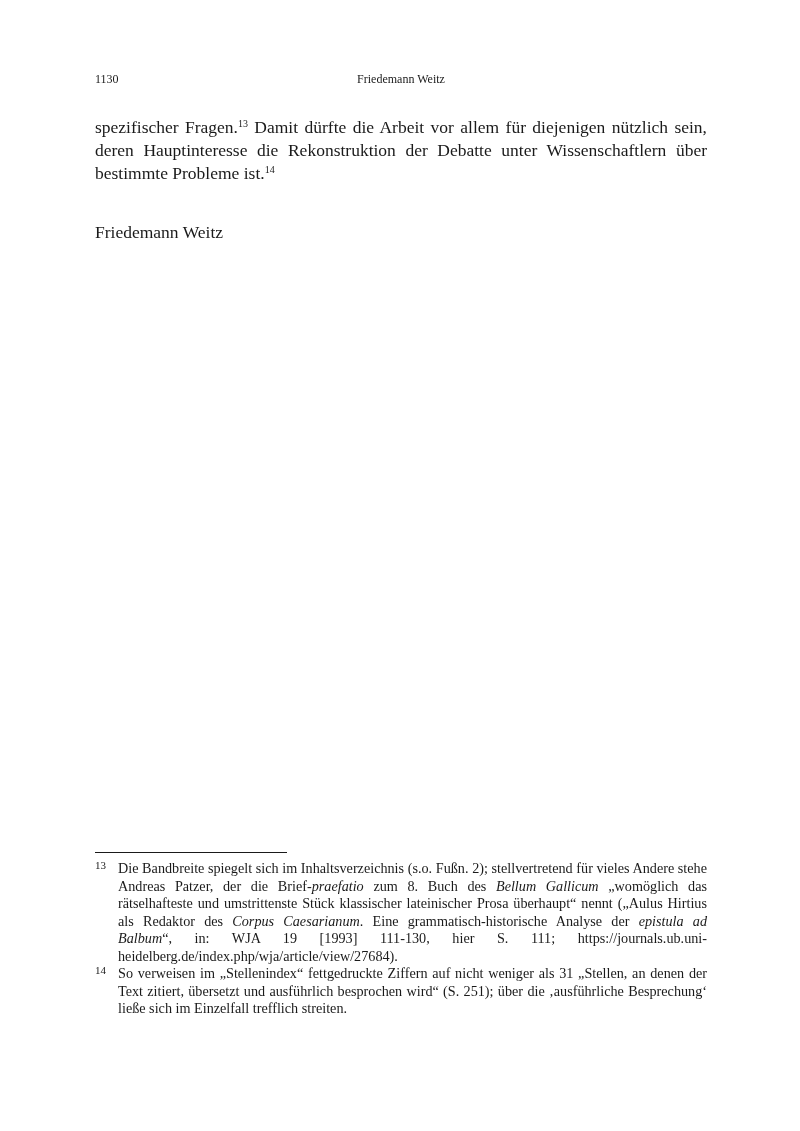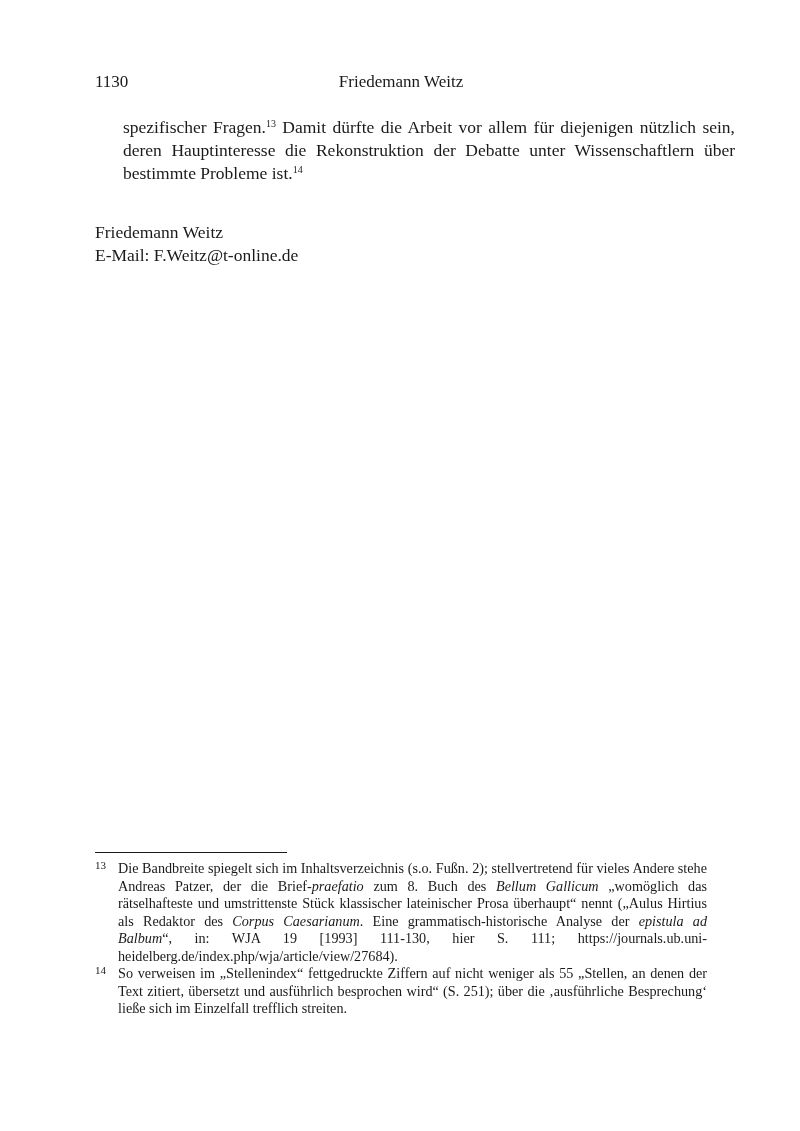--- a/index.html
+++ b/index.html
@@ -1,22 +1,22 @@
 <!DOCTYPE html>
 <html><head>
 <meta charset="utf-8">
 <style>
   html, body { margin: 0; padding: 0; background: #ffffff; }
   body { width: 800px; height: 1131px; position: relative; overflow: hidden;
          font-family: "Liberation Serif", "DejaVu Serif", serif; color: #1a1a1a; }
-  .header { position: absolute; top: 72px; left: 95px; width: 612px; height: 24px; font-size: 17px; }
+  .header { position: absolute; top: 72px; left: 95px; width: 612px; height: 24px; font-size: 12px; }
   .header .pageno { position: absolute; left: 0; top: 0; }
   .header .running { position: absolute; left: 0; right: 0; top: 0; text-align: center; }
   .body-text { position: absolute; top: 116px; left: 95px; width: 612px; font-size: 17.5px; line-height: 23px;
-               text-align: justify; margin-left: 28px; }
+               text-align: justify; }
   .body-text p { margin: 0; }
   sup { font-size: 10px; vertical-align: 6px; line-height: 0; }
   .address { position: absolute; top: 221px; left: 95px; font-size: 17.5px; line-height: 23px; }
   .address div { white-space: nowrap; }
   .fn-rule { position: absolute; top: 852px; left: 95px; width: 192px; height: 0; border-top: 1px solid #1a1a1a; }
   .footnotes { position: absolute; top: 860px; left: 95px; width: 612px; font-size: 14.2px; line-height: 17.5px; }
   .fn { position: relative; padding-left: 23px; text-align: justify; }
   .fn .num { position: absolute; left: 0; top: -3px; font-size: 11px; }
   i { }
 </style>
@@ -27,27 +27,26 @@
   <span class="pageno">1130</span>
   <span class="running">Friedemann Weitz</span>
 </div>
 
 <div class="body-text">
   <p><span>spezifischer Fragen.</span><sup>13</sup><span> Damit dürfte die Arbeit vor allem für diejenigen nützlich sein, deren Hauptinteresse die Rekonstruktion der Debatte unter Wissenschaftlern über bestimmte Probleme ist.</span><sup>14</sup></p>
 </div>
 
 <div class="address">
   <div>Friedemann Weitz</div>
-  <div>E-Mail: F.Weitz@t-online.de</div>
 </div>
 
 <div class="fn-rule"></div>
 
 <div class="footnotes">
   <div class="fn">
     <span class="num">13</span>
     <span>Die Bandbreite spiegelt sich im Inhaltsverzeichnis (s.o. Fußn. 2); stellvertretend für vieles Andere stehe Andreas Patzer, der die Brief-</span><i>praefatio</i><span> zum 8. Buch des </span><i>Bellum Gallicum</i><span> „womöglich das rätselhafteste und umstrittenste Stück klassischer lateinischer Prosa überhaupt“ nennt („Aulus Hirtius als Redaktor des </span><i>Corpus Caesarianum</i><span>. Eine grammatisch-historische Analyse der </span><i>epistula ad Balbum</i><span>“, in: WJA 19 [1993] 111-130, hier S. 111; https://journals.ub.uni-heidelberg.de/index.php/wja/article/view/27684).</span>
   </div>
   <div class="fn">
     <span class="num">14</span>
-    <span>So verweisen im „Stellenindex“ fettgedruckte Ziffern auf nicht weniger als 55 „Stellen, an denen der Text zitiert, übersetzt und ausführlich besprochen wird“ (S. 251); über die ‚ausführliche Besprechung‘ ließe sich im Einzelfall trefflich streiten.</span>
+    <span>So verweisen im „Stellenindex“ fettgedruckte Ziffern auf nicht weniger als 31 „Stellen, an denen der Text zitiert, übersetzt und ausführlich besprochen wird“ (S. 251); über die ‚ausführliche Besprechung‘ ließe sich im Einzelfall trefflich streiten.</span>
   </div>
 </div>
 
 </body></html>

